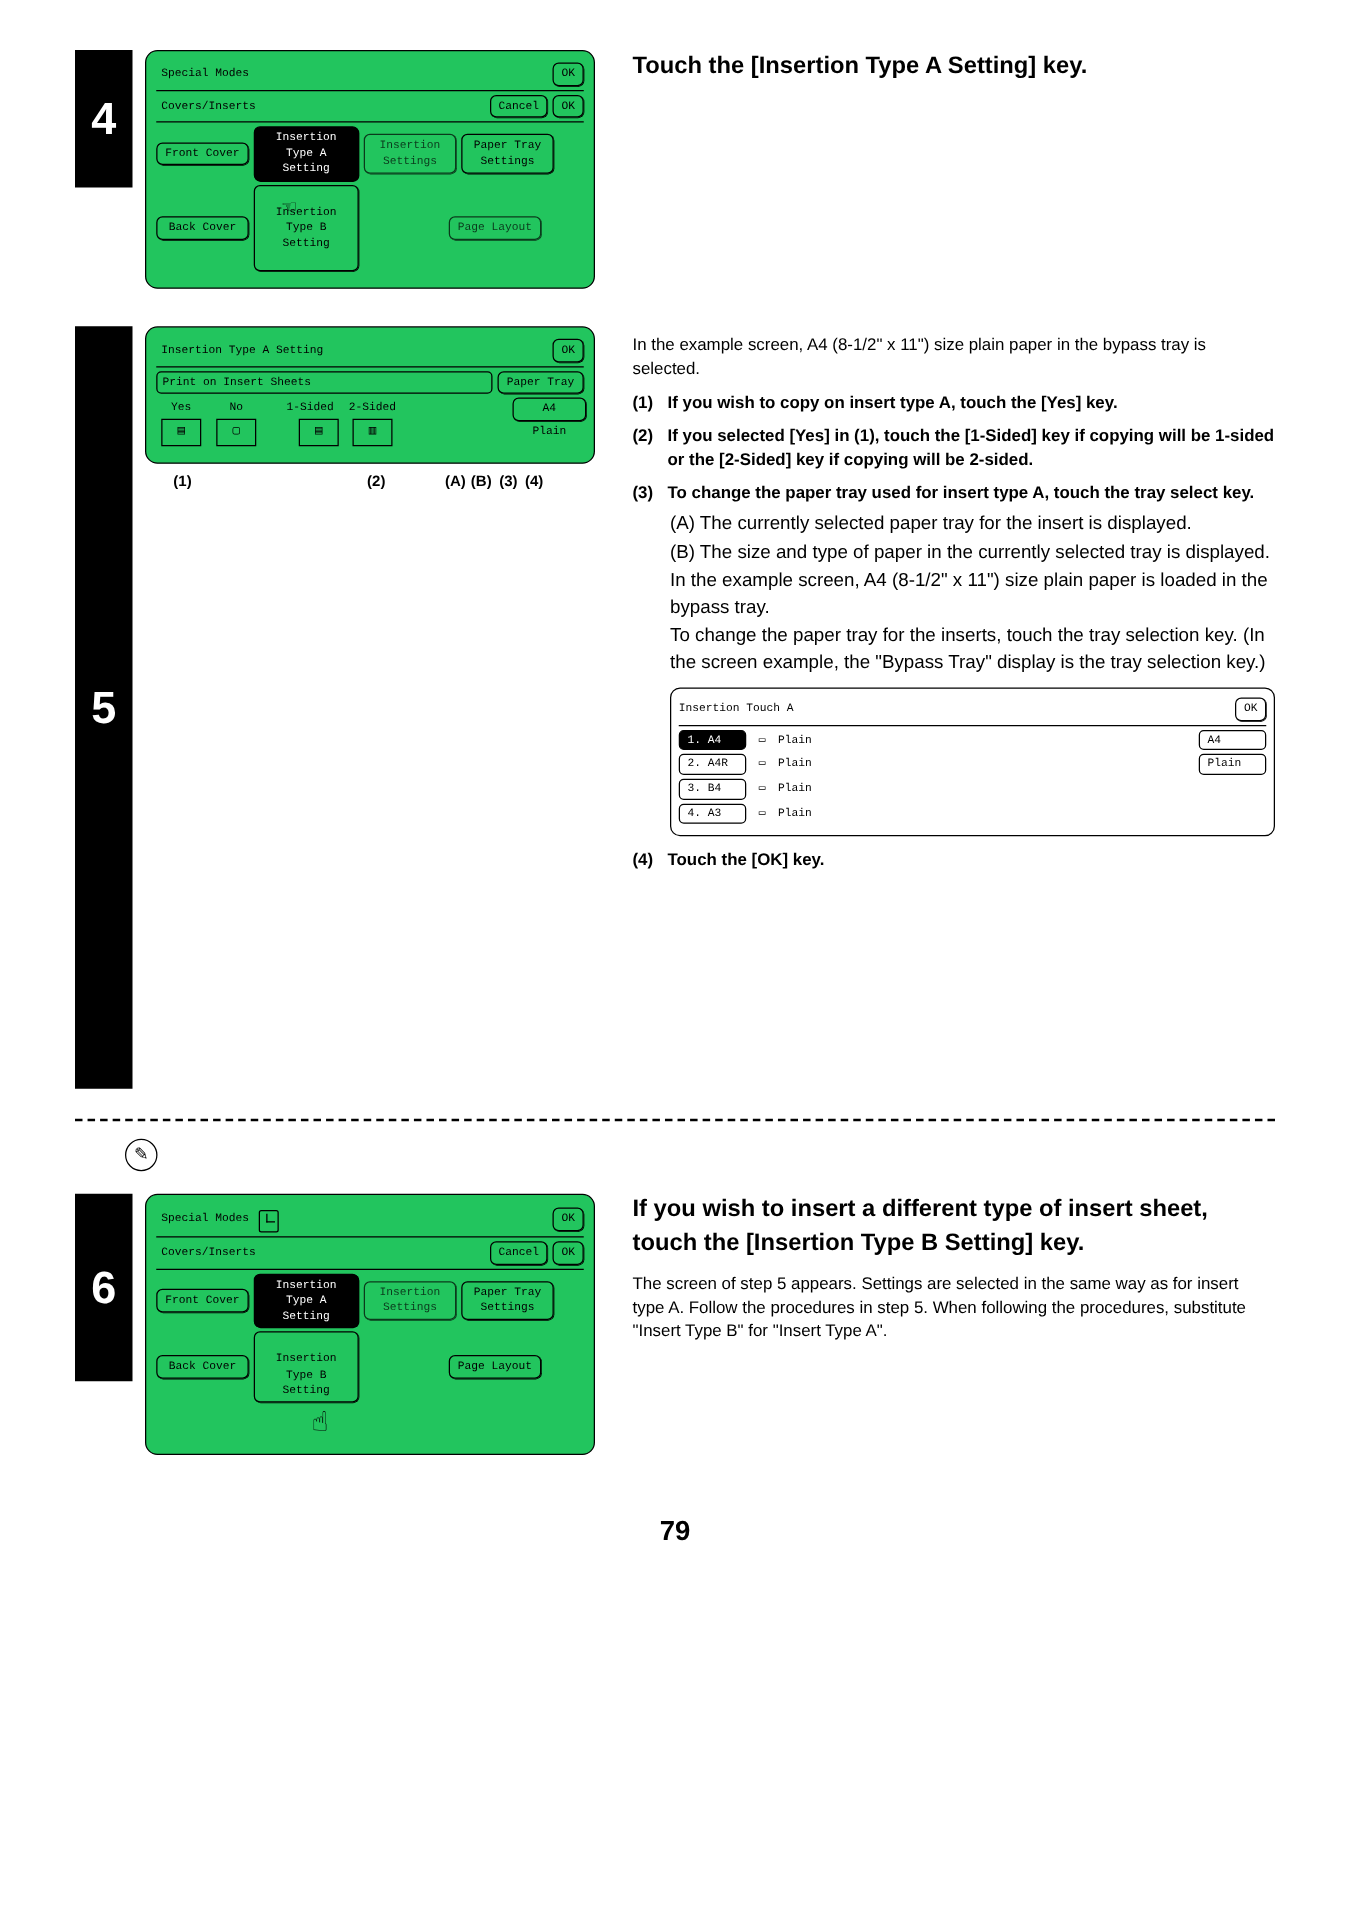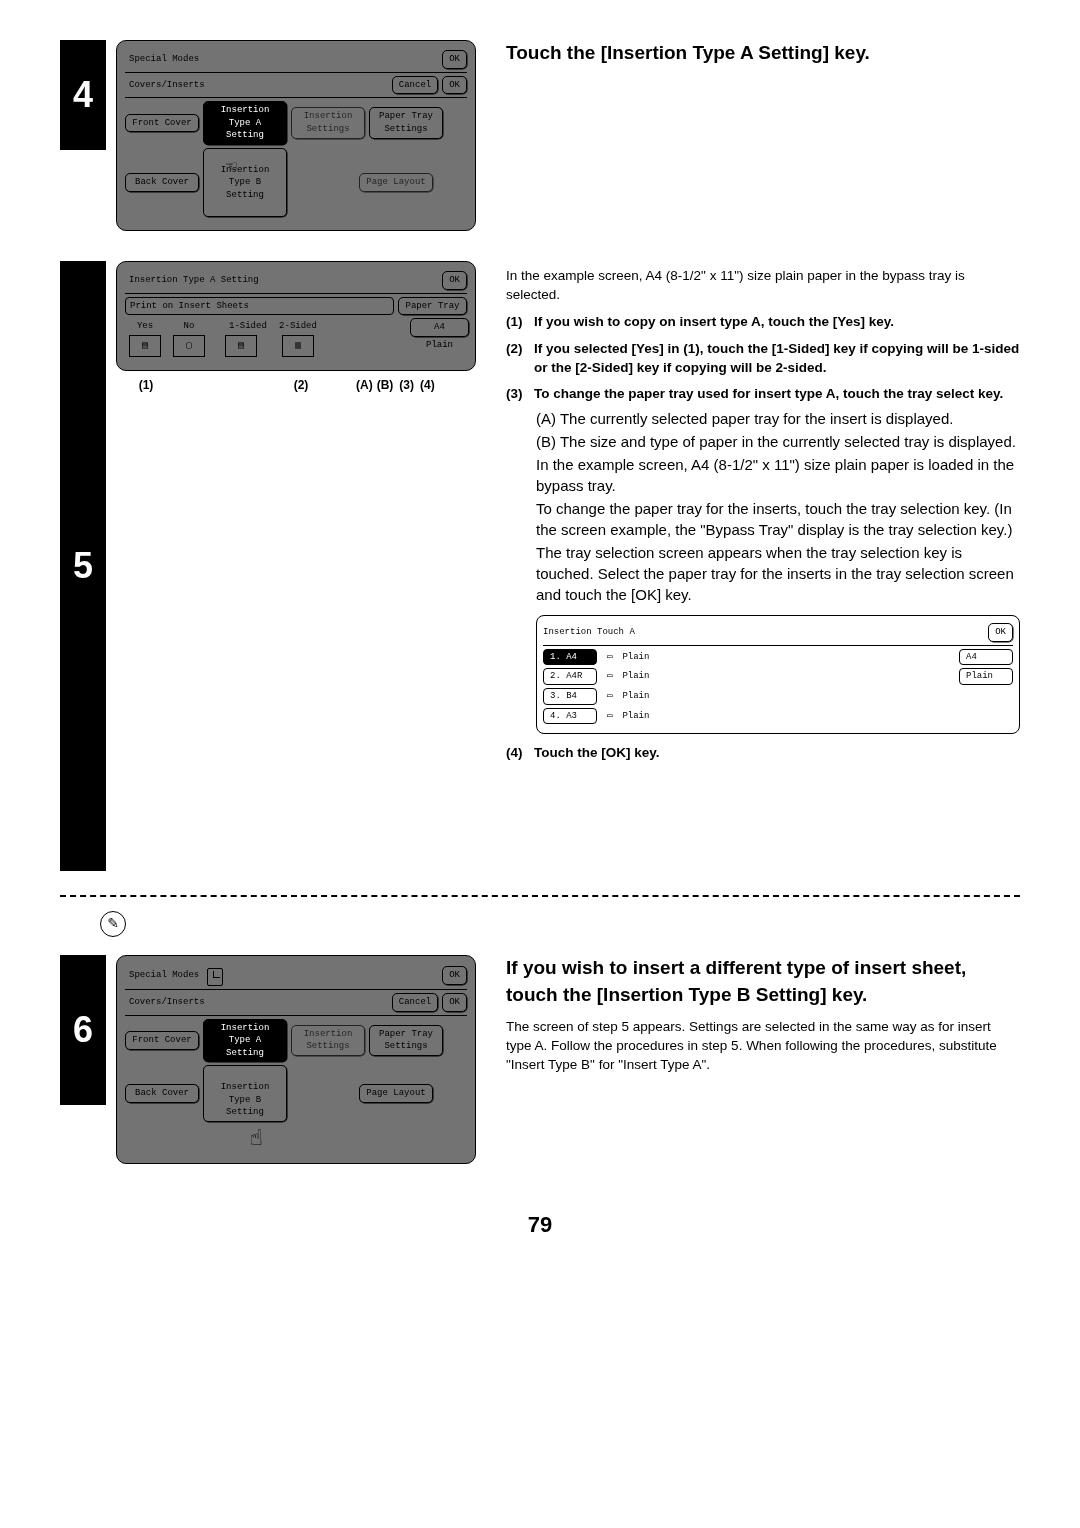--- a/index.html
+++ b/index.html
@@ -92,21 +92,21 @@
     margin-top: 40px;
   }
   
   .lcd {
     border: 1.5px solid #000;
     border-radius: 10px;
     padding: 6px 8px 10px 8px;
     font-family: "Courier New", monospace;
     font-size: 9px;
     margin-bottom: 6px;
-    background: #737373;
+    background: #22c55e;
   }
   .lcd-row {
     display: flex;
     align-items: center;
     gap: 4px;
     margin: 3px 0;
   }
   .lcd-btn {
     border: 1px solid #000;
     border-radius: 5px;
@@ -249,21 +249,21 @@
       <div class="lcd-row" style="align-items:flex-start;">
         <div style="display:flex; flex-direction:column; align-items:center; width:40px;">
           <span class="lcd-label">Yes</span>
           <span class="small-icon">▤</span>
         </div>
         <div style="display:flex; flex-direction:column; align-items:center; width:40px;">
           <span class="lcd-label">No</span>
           <span class="small-icon">▢</span>
         </div>
         <div style="width:8px;"></div>
-        <div style="display:flex; flex-direction:column; align-items:flex-start; width:46px;">
+        <div style="display:flex; flex-direction:column; align-items:flex-end; width:46px;">
           <span class="lcd-label">1-Sided</span>
           <span class="small-icon">▤</span>
         </div>
         <div style="display:flex; flex-direction:column; align-items:center; width:46px;">
           <span class="lcd-label">2-Sided</span>
           <span class="small-icon">▥</span>
         </div>
         <span class="spacer"></span>
         <div style="display:flex; flex-direction:column; align-items:center; width:55px;">
           <span class="lcd-btn" style="width:45px;">A4</span>
@@ -299,21 +299,20 @@
       </div>
     <div class="bold-item">
         <span class="num">(3)</span>
         <span>To change the paper tray used for insert type A, touch the tray select key.</span>
       </div>
 
     <p class="sub">(A) The currently selected paper tray for the insert is displayed.</p>
     <p class="sub">(B) The size and type of paper in the currently selected tray is displayed.</p>
     <p class="sub" style="margin-left:30px;">In the example screen, A4 (8-1/2" x 11") size plain paper is loaded in the bypass tray.</p>
     <p class="sub" style="margin-left:30px;">To change the paper tray for the inserts, touch the tray selection key. (In the screen example, the "Bypass Tray" display is the tray selection key.)</p>
-    <p class="sub" style="margin-left:30px;">The tray selection screen appears when the tray selection key is touched. Select the paper tray for the inserts in the tray selection screen and touch the [OK] key.</p>
 
     <div class="tray-table" style="margin-left:30px;">
       <div class="tray-row">
         <span>Insertion Touch A</span>
         <span class="spacer"></span>
         <span class="lcd-btn">OK</span>
       </div>
       <div class="lcd-divider"></div>
       <div class="tray-row">
         <span class="tbox sel" style="background:#000;color:#fff;">1. A4</span>

